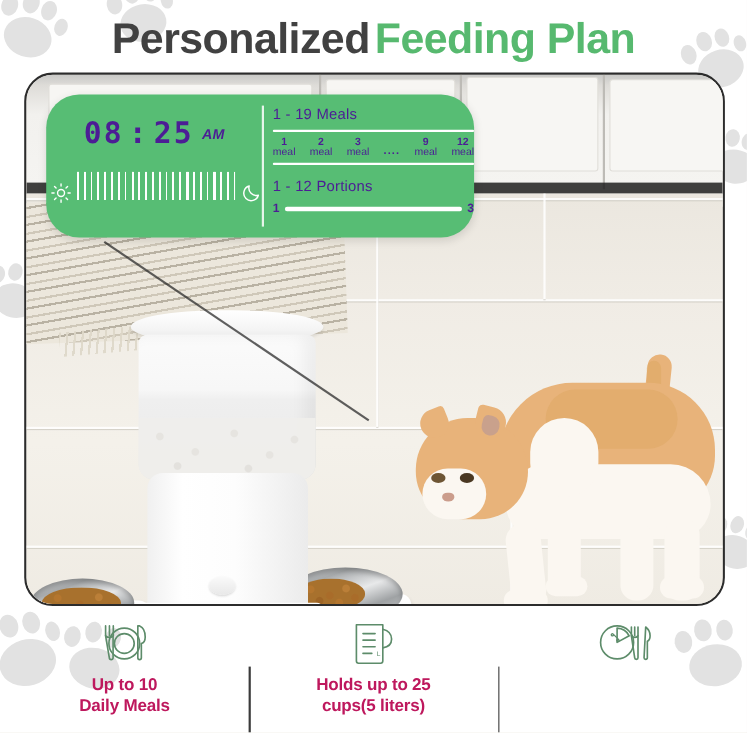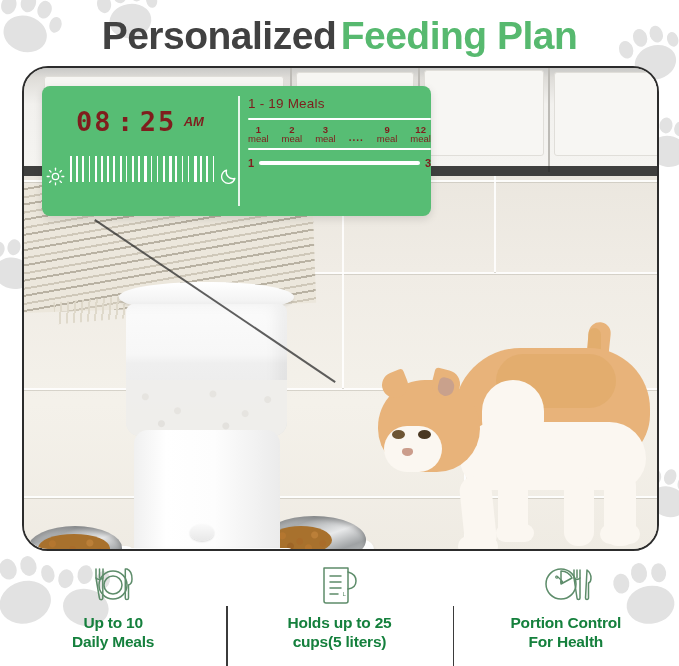--- a/index.html
+++ b/index.html
@@ -232,24 +232,24 @@
   .fur-w  { background: #fbf7f1; }
 
   
   .green-panel {
     position: absolute;
     left: 42px;
     top: 86px;
     width: 389px;
     height: 130px;
     background: #57bd74;
-    border-radius: 8px;
+    border-radius: 30px;
     z-index: 4;
     box-shadow: 0 3px 8px rgba(0,0,0,.12);
-    color: #7f1d1d;
+    color: #4c1d95;
     padding-left: 25px;
   }
   .gp-left {
     position: absolute;
     left: 0; top: 0;
     width: 196px; height: 100%;
   }
   .gp-divider {
     position: absolute;
     left: 196px; top: 10px;
@@ -378,21 +378,21 @@
     width: 1.4px;
     height: 60px;
     background: #3b3b3b;
   }
   .feature .ico { height: 46px; display: flex; align-items: center; }
   .feature .cap {
     margin-top: 5px;
     text-align: center;
     font-size: 15.5px;
     font-weight: 600;
-    color: #15803d;
+    color: #be185d;
     line-height: 1.25;
     letter-spacing: -0.2px;
   }
 </style>
 </head>
 <body>
 
 <div class="paw" style="left:-8px; top:-6px; width:70px; height:62px; transform:rotate(18deg);">
   <div class="pad" style="left:14px; top:22px; width:44px; height:36px;"></div>
   <div class="pad" style="left:4px;  top:8px;  width:15px; height:19px;"></div>
@@ -615,20 +615,21 @@
         <span class="u">meal</span>
       </span>
       <span class="meal-item">
         <span class="n">12</span>
         <span class="u">meal</span>
       </span>
     </div>
 
     <div class="gp-rule" style="margin-top:2px;"></div>
 
+    <div class="gp-label" style="margin-top:12px;">1 - 12 Portions</div>
 
     <div class="portion-slider">
       <span class="pnum">1</span>
       <span class="track"></span>
       <span class="pnum">3</span>
     </div>
 
   </div>
 </div>
 
@@ -669,20 +670,16 @@
     <span class="ico">
       <svg width="58" height="44" viewBox="0 0 58 44" fill="none" stroke="#5d8c6a" stroke-width="1.5" stroke-linecap="round" stroke-linejoin="round">
         <circle cx="24" cy="21" r="15"></circle>
         <path d="M24 21 v-13 a13 13 0 0 1 11 7 z"></path>
         <path d="M20.5 13.5 l5 5 M20.3 13.3 a1 1 0 1 0 .2 .2 M25.3 18.3 a1 1 0 1 0 .2 .2" stroke-width="1.2"></path>
         <path d="M37 7 v8 M40 7 v8 M43 7 v8"></path>
         <path d="M37 15 q3 3 6 0 v20 a1.5 1.5 0 0 1 -3 0 z"></path>
         <path d="M50 7 q4 3 4 8 q0 4 -2.5 5 v15 a1.5 1.5 0 0 1 -3 0 z"></path>
       </svg>
     </span>
-    <span class="cap">
-      <span>Portion Control</span><br>
-      <span>For Health</span>
-    </span>
   </div>
 
 
 </div>
 
 </body></html>

